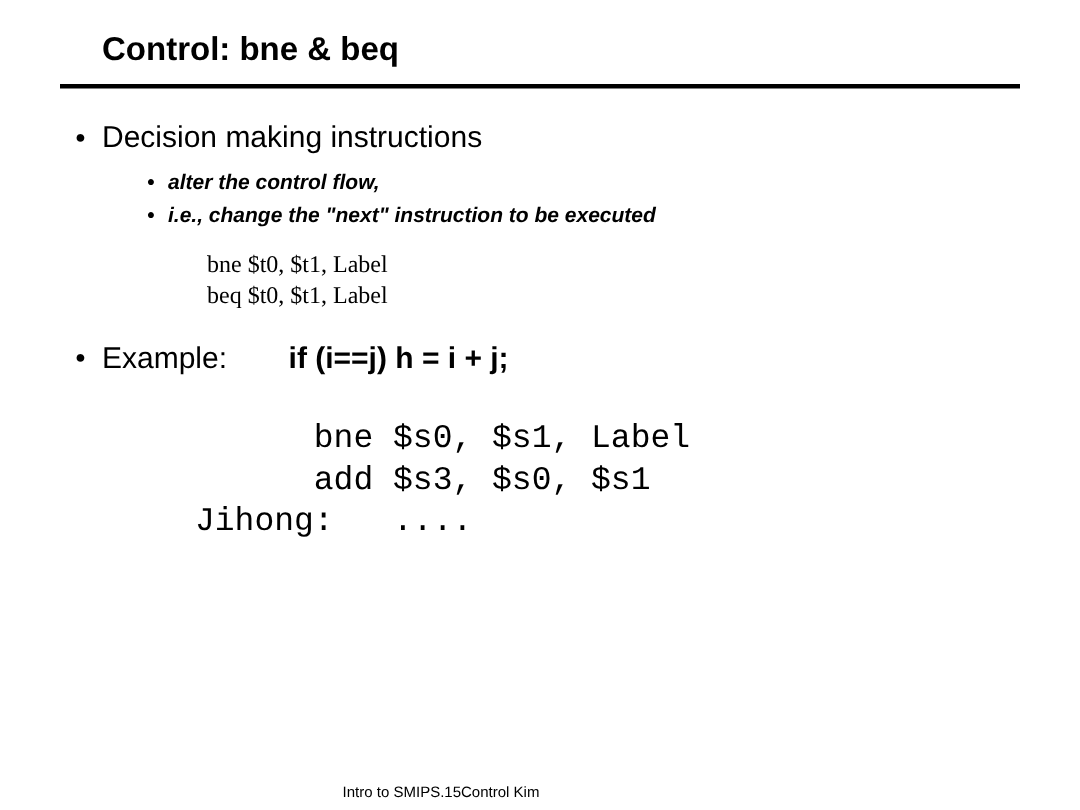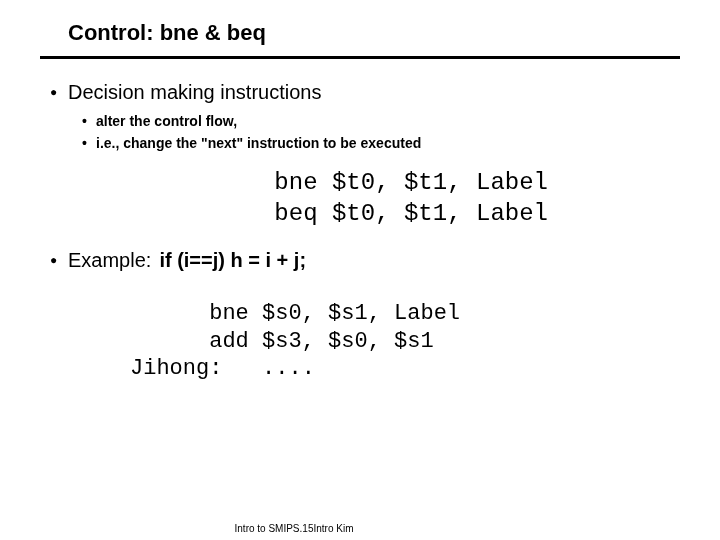--- a/index.html
+++ b/index.html
@@ -3,25 +3,25 @@
   <meta charset="utf-8">
   <style>
     * { margin: 0; padding: 0; box-sizing: border-box; }
     html, body { width: 720px; height: 540px; background: #ffffff; font-family: Arial, Helvetica, sans-serif; color: #000; overflow: hidden; }
     .slide { position: relative; width: 588px; height: 540px; padding: 20px 40px 0 40px; }
     .title { font-size: 22px; font-weight: bold; margin: 0 0 10px 28px; }
     .title-rule { border: none; border-top: 3px solid #000; margin: 0 0 22px 0; width: 640px; }
     .content { margin-left: 28px; }
     .b1 { font-size: 20px; font-weight: normal; margin-bottom: 6px; }
     .b1::before { content: "\25CF"; display: inline-block; width: 18px; margin-left: -18px; font-size: 12px; vertical-align: middle; position: relative; top: -2px; }
-    .sub { margin-left: 28px; margin-bottom: 12px; }
+    .sub { margin-left: 44px; margin-bottom: 12px; font-style: italic; }
     .b2 { font-size: 14px; font-weight: bold; line-height: 1.6; }
     .b2::before { content: "\2022"; display: inline-block; width: 14px; margin-left: -14px; }
-    .code1 { font-family: Liberation Mono, monospace; font-size: 24px; margin: 8px 0 20px 70px; line-height: 1.3; white-space: pre; text-align: right; }
-    .row { display: flex; align-items: flex-end; gap: 8px; margin-top: 6px; }
+    .code1 { font-family: Liberation Serif, serif; font-size: 16px; margin: 8px 0 20px 70px; line-height: 1.3; white-space: pre; }
+    .row { display: flex; align-items: flex-end; gap: 41px; margin-top: 6px; }
     .row .b1 { margin-bottom: 0; }
     .inline-code { font-family: Arial, Helvetica, sans-serif; font-size: 20px; font-weight: bold; }
     .code2 { font-family: "Courier New", Courier, monospace; font-size: 22px; margin: 28px 0 0 62px; line-height: 1.25; white-space: pre; }
     .footer { position: absolute; bottom: 6px; left: 12px; right: 12px; display: flex; justify-content: center; font-size: 10px; color: #000; }
   </style>
 </head>
 <body>
 
 <div class="slide">
   <div class="title">Control: bne &amp; beq</div>
@@ -43,15 +43,15 @@
     </div>
 
     <div class="code2"><span>      bne $s0, $s1, Label</span>
 <span>      add $s3, $s0, $s1</span>
 <span>Jihong:   ....</span></div>
 
   </div>
 
   <div class="footer">
     <span>Intro to SMIPS.15</span>
-    <span>Intro Kim</span>
+    <span>Control Kim</span>
   </div>
 </div>
 
 </body></html>

